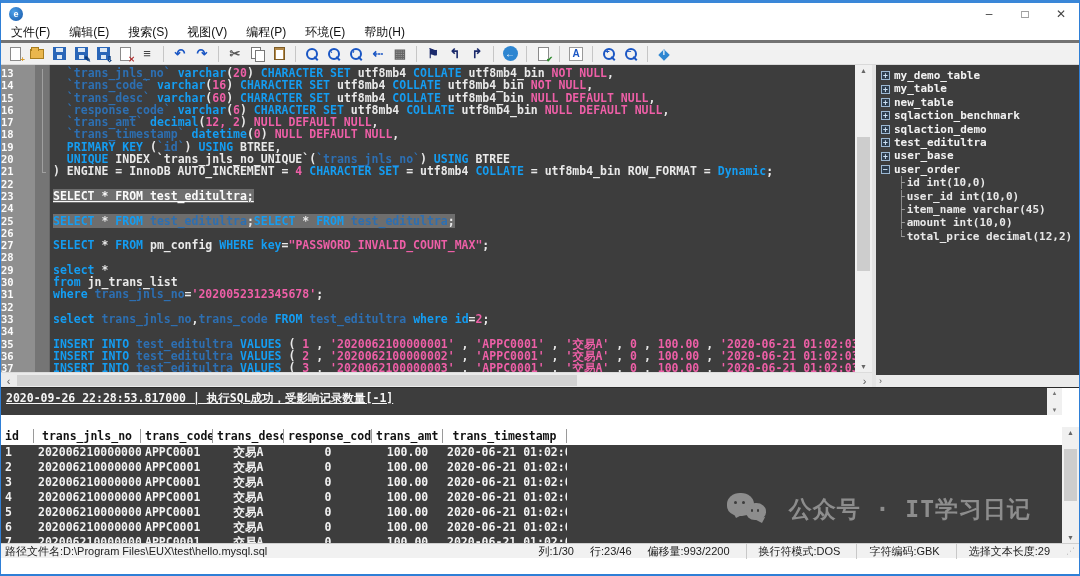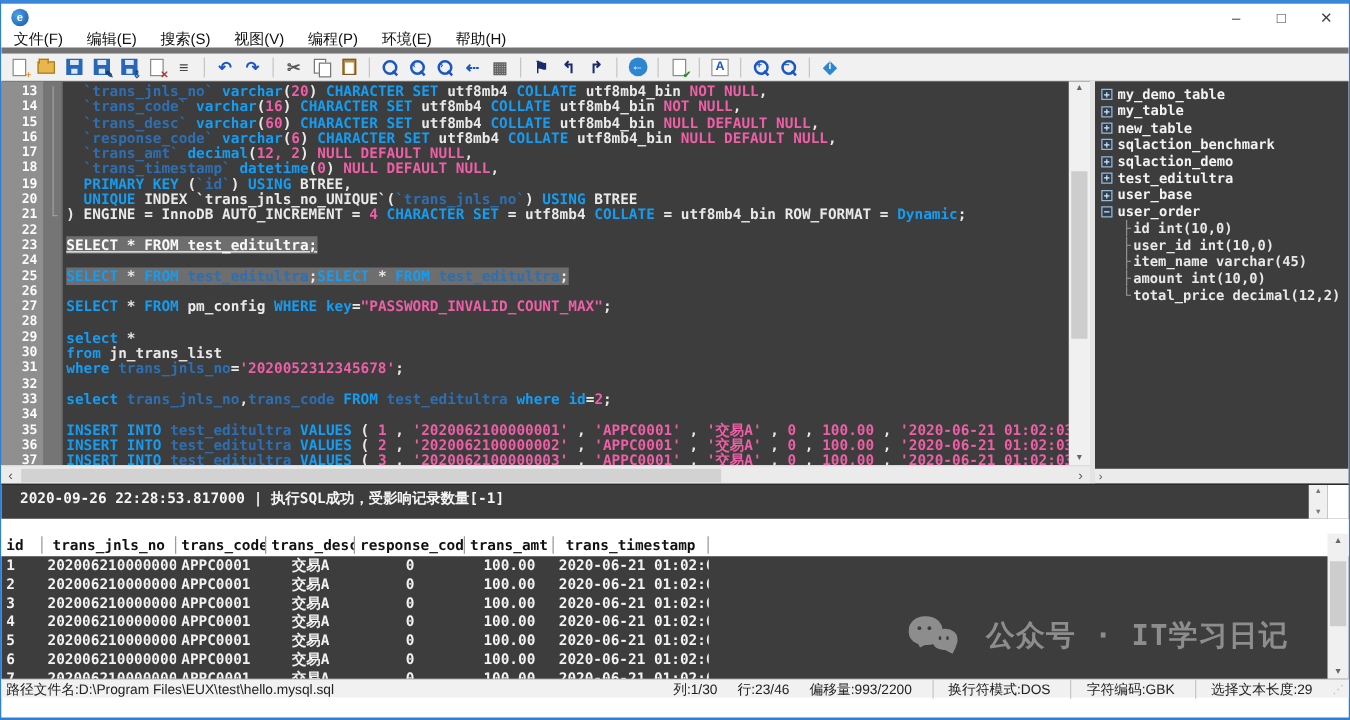--- a/index.html
+++ b/index.html
@@ -10,21 +10,21 @@
     border:1px solid #2f7fd6;border-top:3px solid #3a87d8;border-bottom:2px solid #2f7fd6;
   }
   
   .titlebar{height:22px;background:#fff;display:flex;align-items:center;padding:0 0 0 8px;}
   .app-icon{width:14px;height:14px;border-radius:50%;background:radial-gradient(circle at 35% 35%,#4da0e8,#1456a8);
     color:#fff;font-size:9px;font-weight:bold;display:flex;align-items:center;justify-content:center;margin-right:6px;}
   .title-text{font-size:12px;color:#222;}
   .win-controls{margin-left:auto;display:flex;height:22px;}
   .win-btn{width:36px;display:flex;align-items:center;justify-content:center;font-size:12px;color:#444;}
   
-  .menubar{height:18px;background:#fff;display:flex;align-items:center;padding:0 10px;gap:19px;border-bottom:5px solid #737373;}
+  .menubar{height:18px;background:#fff;display:flex;align-items:center;padding:0 10px;gap:19px;border-bottom:3px solid #737373;}
   .menu-item{font-size:12px;color:#111;white-space:nowrap;}
   
   .toolbar{height:22px;background:#f1f1f1;border-bottom:1px solid #d9d9d9;display:flex;align-items:center;padding:0 5px;gap:4px;}
   .tb-sep{width:1px;height:16px;background:#c6c6c6;margin:0 3px;}
   .tb{width:18px;height:18px;display:flex;align-items:center;justify-content:center;position:relative;font-size:13px;line-height:1;}
   .tb .ov{position:absolute;right:-1px;bottom:-1px;font-size:8px;font-weight:bold;}
   .ic-page{width:11px;height:14px;background:#fff;border:1px solid #8a8a8a;position:relative;}
   .ic-folder{width:14px;height:10px;background:#e9b64d;border:1px solid #a87d1e;position:relative;}
   .ic-folder:before{content:"";position:absolute;top:-3px;left:0;width:6px;height:3px;background:#e9b64d;border:1px solid #a87d1e;border-bottom:none;}
   .ic-floppy{width:13px;height:13px;background:#2a66b8;position:relative;}
@@ -47,21 +47,21 @@
   .ic-paste:before{content:"";position:absolute;top:2px;left:1px;width:7px;height:9px;background:#fff;}
   
   .tabstrip{height:16px;background:#f1f1f1;display:flex;align-items:flex-end;padding-left:7px;}
   .tab{background:#fff;border:1px solid #9a9a9a;border-bottom:none;font-family:"DejaVu Sans Mono",monospace;
     font-size:10px;color:#111;padding:1px 9px;}
   
   .main{display:flex;height:322px;background:#f1f1f1;}
   .editor-col{width:871px;display:flex;flex-direction:column;}
   .editor{height:307px;display:flex;background:#3d3d3d;overflow:hidden;}
   .gutter{width:34px;background:#8f8f8f;color:#fbfbfb;font:bold 10.5px/12.3px "DejaVu Sans Mono",monospace;
-    text-align:right;padding:2px 5px 16px 0;}
+    text-align:left;padding:2px 5px 16px 0;}
   .foldmargin{width:15px;background:#757575;position:relative;border-right:1px solid #686868;}
   .fold-line{position:absolute;left:7px;top:4px;height:104px;border-left:1px solid #9f9f9f;border-bottom:1px solid #9f9f9f;width:4px;}
   .code{flex:1;font:bold 11.5px/12.3px "DejaVu Sans Mono",monospace;color:#e9e9e9;padding:2px 0 0 3px;
     white-space:pre;overflow:hidden;}
   .code-line{height:12.3px;}
   .sel-span{background:#6e6e6e;}
   .tk-kw{color:#149df2;} .tk-bid{color:#2d6fb2;margin-top:24px;} .tk-num{color:#ee5fa7;} .tk-pl{color:#e9e9e9;} .tk-w{color:#fafafa;text-decoration:underline;}
   .vscroll{width:17px;background:#f0f0f0;position:relative;}
   .vs-arrow{position:absolute;left:0;width:100%;text-align:center;font-size:7px;color:#666;}
   .vs-thumb{position:absolute;left:2px;width:13px;background:#cdcdcd;}
@@ -73,21 +73,21 @@
   .tree-panel{flex:1;background:#3d3d3d;display:flex;flex-direction:column;overflow:hidden;}
   .tree{flex:1;padding:4px 0 0 5px;font:bold 11px/13.4px "DejaVu Sans Mono",monospace;color:#f2f2f2;overflow:hidden;}
   .tree-row{display:flex;align-items:center;height:13.4px;white-space:nowrap;}
   .tree-box{width:9px;height:9px;border:1px solid #9db8d2;background:#2e3d4d;color:#cfe3f5;font-size:8px;line-height:7px;
     text-align:center;margin-right:4px;flex:none;}
   .tree-child{padding-left:17px;color:#e8e8e8;}
   .tree-twig{color:#9a9a9a;margin-right:2px;}
   .tree-hscroll{height:12px;background:#ebebeb;display:flex;align-items:center;padding-left:3px;font-size:9px;color:#555;}
   
   .console{height:28px;background:#3d3d3d;position:relative;border-top:1px solid #2a2a2a;}
-  .console-msg{font:bold 11.5px/14px "DejaVu Sans Mono",monospace;color:#f5f5f5;padding:3px 0 0 15px;white-space:pre;}
+  .console-msg{font:bold 11.5px/14px "DejaVu Sans Mono",monospace;color:#f5f5f5;padding:3px 0 0 5px;white-space:pre;text-decoration:underline;}
   .mini-scroll{position:absolute;right:17px;top:0;bottom:0;width:15px;background:#f0f0f0;
     display:flex;flex-direction:column;align-items:center;justify-content:space-between;font-size:6px;color:#777;padding:2px 0;}
   .console-rpad{position:absolute;right:0;top:0;bottom:0;width:17px;background:#fff;}
   .gap{height:12px;background:#fff;}
   
   .grid-wrap{position:relative;}
   .grid-header{height:18px;background:#fff;display:flex;align-items:center;font:bold 11.5px "DejaVu Sans Mono",monospace;color:#111;}
   .gh-cell{height:14px;line-height:14px;border-right:1px solid #9a9a9a;padding:0 4px;overflow:hidden;white-space:nowrap;}
   .grid-rows{height:98px;background:#3d3d3d;overflow:hidden;position:relative;
     font:bold 11.5px/15px "DejaVu Sans Mono",monospace;color:#f2f2f2;}

